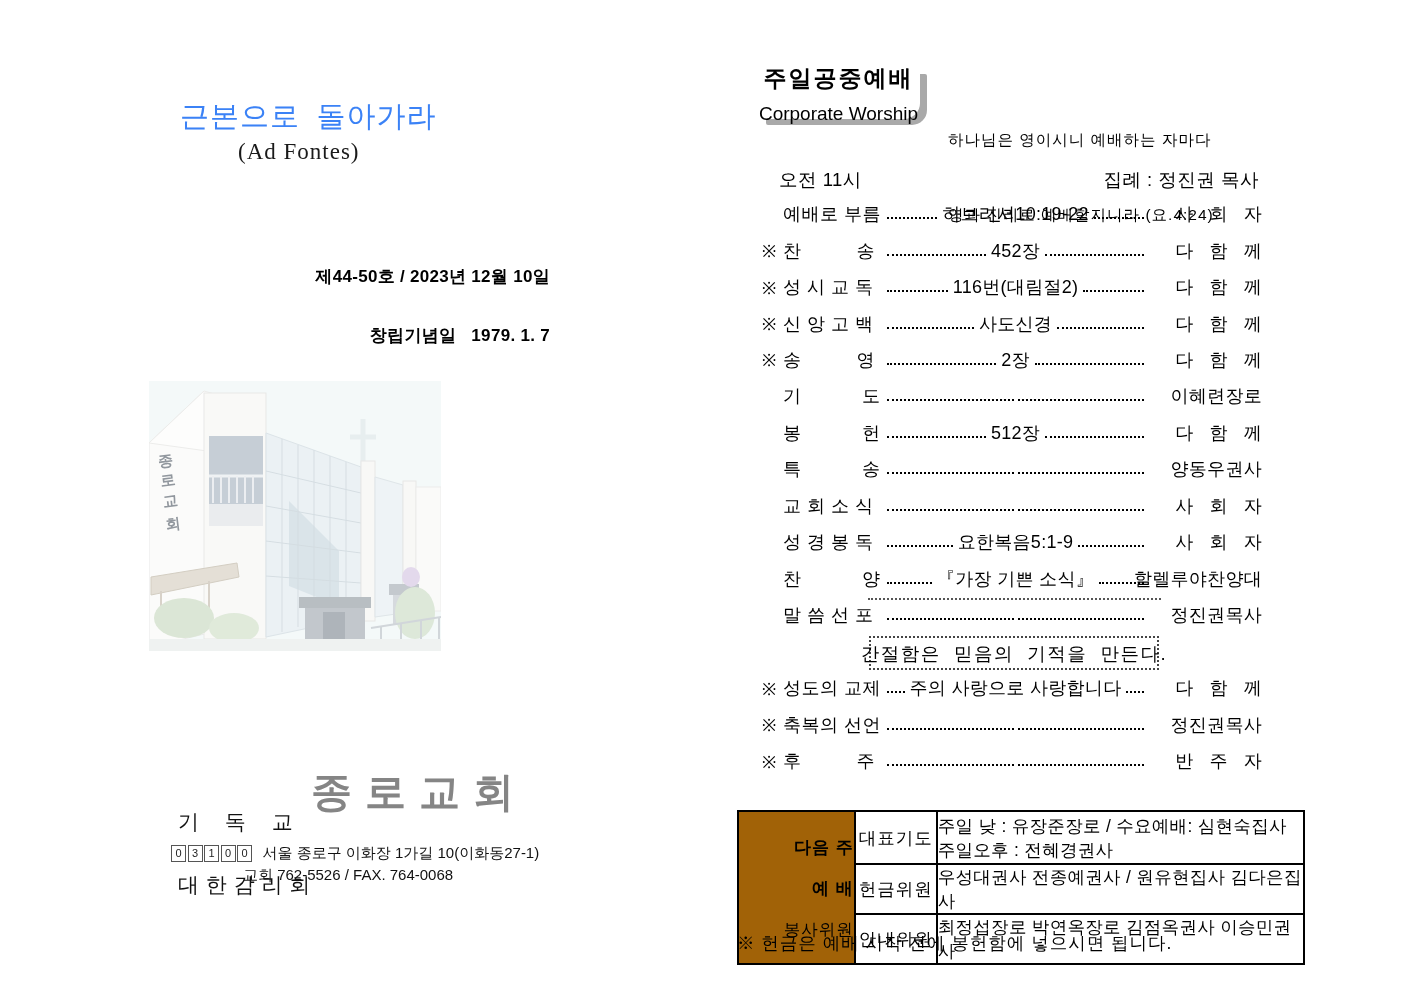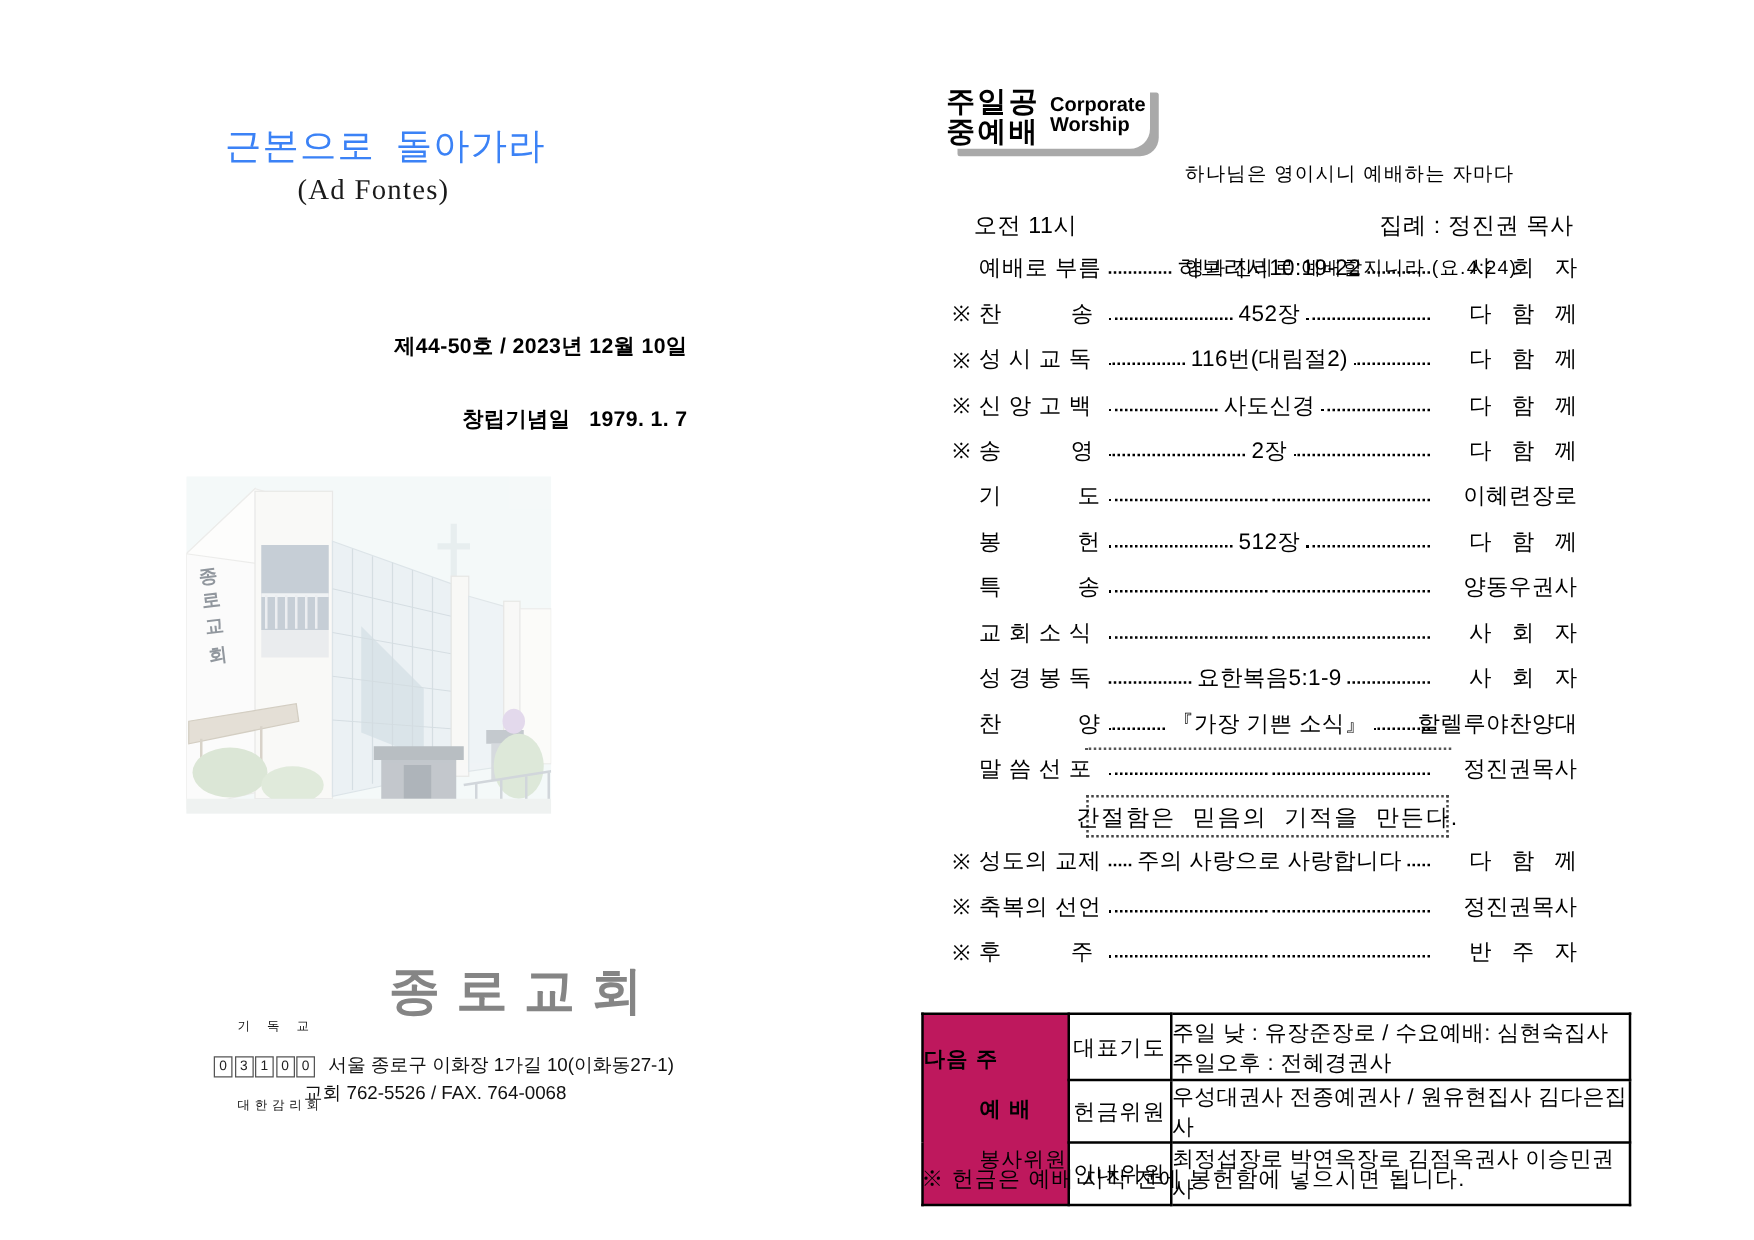--- a/index.html
+++ b/index.html
@@ -23,44 +23,44 @@
   }
   .photo{position:absolute;left:149px;top:381px;width:292px;height:270px;}
   .photo svg{display:block;}
   .photo-sign{
     position:absolute;left:160px;top:443px;height:110px;
     writing-mode:vertical-rl;text-orientation:upright;
     font-size:15px;font-weight:600;letter-spacing:6px;color:#7f868e;opacity:.85;
     transform:rotate(-7deg);
   }
   .denom{
-    position:absolute;left:190px;top:769px;
-    font-size:10px;line-height:21px;letter-spacing:.5px;white-space:pre;color:#111;
+    position:absolute;left:178px;top:769px;
+    font-size:21px;line-height:21px;letter-spacing:.5px;white-space:pre;color:#111;
   }
   .big-name{
     position:absolute;left:311px;top:765px;
     font-size:41px;font-weight:800;letter-spacing:13px;color:#858585;white-space:nowrap;
   }
   .address-block{position:absolute;left:171px;top:842px;font-size:15px;line-height:22.4px;color:#111;}
   .addr-line1{display:flex;align-items:center;white-space:pre;}
   .postal{display:inline-flex;margin-right:9px;}
   .postal span{
     width:13px;height:15px;border:1px solid #555;margin-right:1.5px;
     font-size:11px;line-height:15px;text-align:center;display:inline-block;color:#222;
   }
   .addr-line2,.addr-line3{margin-left:72px;white-space:pre;}
   
   .worship-box{
     position:absolute;left:757px;top:66px;width:163px;height:53px;
     background:#fff;border-radius:3px 3px 16px 3px;
     box-shadow:8px 7px 0 -1px #a9a9a9;
-    display:flex;flex-direction:row;justify-content:flex-start;align-items:center;
+    display:flex;flex-direction:column;justify-content:flex-start;align-items:center;gap:16px;
   }
   .worship-box .ko{font-size:23px;font-weight:bold;letter-spacing:2px;line-height:24px;}
-  .worship-box .en{font-size:16px;font-weight:bold;letter-spacing:0px;line-height:16px;}
+  .worship-box .en{font-size:19px;font-weight:normal;letter-spacing:0px;line-height:16px;}
   .verse{position:absolute;left:948px;top:77px;font-size:15.5px;line-height:25px;letter-spacing:1px;white-space:pre;}
   .time-row{
     position:absolute;left:779px;top:167px;width:480px;
     display:flex;justify-content:space-between;font-size:18.5px;letter-spacing:.5px;white-space:pre;
   }
   .order{position:absolute;left:762px;top:196px;width:500px;}
   .order-row{height:36.45px;display:flex;align-items:center;font-size:18px;}
   .order-row .marker{width:21px;font-size:17px;flex:none;}
   .order-row .label{width:102px;flex:none;white-space:pre;letter-spacing:.5px;}
   .leader{flex:1 1 auto;min-width:6px;border-bottom:2px dotted #000;transform:translateY(4px);margin:0 2px;}
@@ -70,21 +70,21 @@
   .choir-sep{position:absolute;left:106px;top:402px;width:293px;border-top:2px dotted #555;}
   .sermon-box{
     box-sizing:border-box;margin:3px 0 0 107px;width:290px;height:34px;
     border:2px dotted #444;display:flex;align-items:center;justify-content:center;
     font-size:18.5px;letter-spacing:1.5px;white-space:pre;
   }
   
   .next-week{position:absolute;left:737px;top:810px;border-collapse:collapse;table-layout:fixed;}
   .next-week td{border:2px solid #000;padding:0;vertical-align:middle;}
   .nw-head{
-    width:70px;background:#be185d;text-align:left;
+    width:70px;background:#a16207;text-align:right;
     font-size:16.5px;line-height:20px;letter-spacing:1px;white-space:pre;
   }
   .nw-head .b{font-weight:bold;font-size:17px;}
   .nw-role{width:80px;text-align:center;font-size:17.5px;letter-spacing:1px;}
   .nw-val{width:365px;font-size:17.5px;letter-spacing:.3px;padding-left:10px;white-space:pre-line;line-height:24px;}
   .r1{height:53px;}.r2{height:32px;margin-top:40px;}.r3{height:32px;}
   .footnote{position:absolute;left:737px;top:931px;width:517px;font-size:17.5px;letter-spacing:1px;white-space:pre;}
 </style>
 </head>
 <body>

